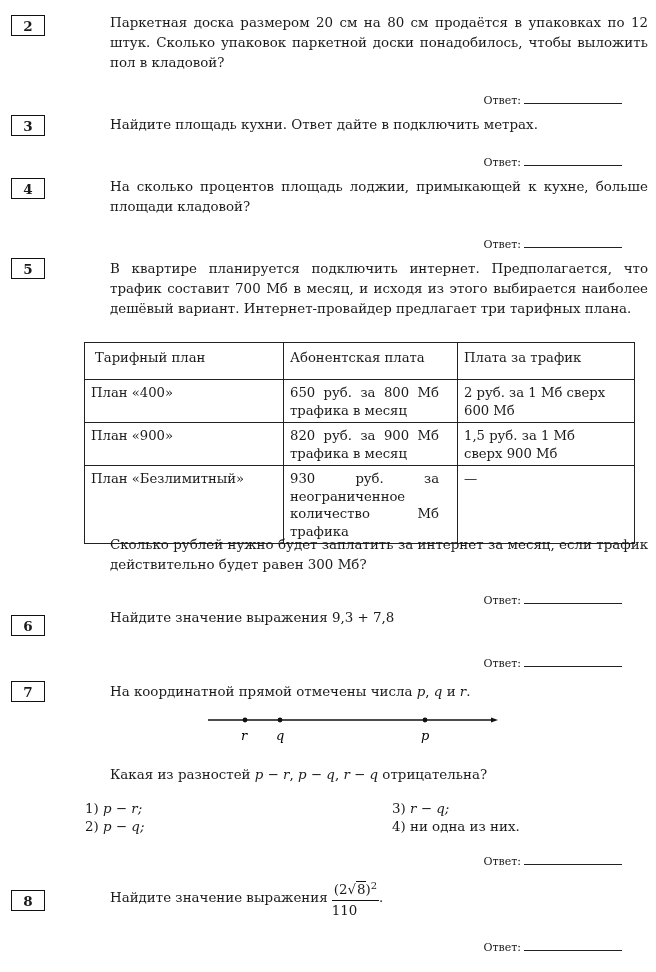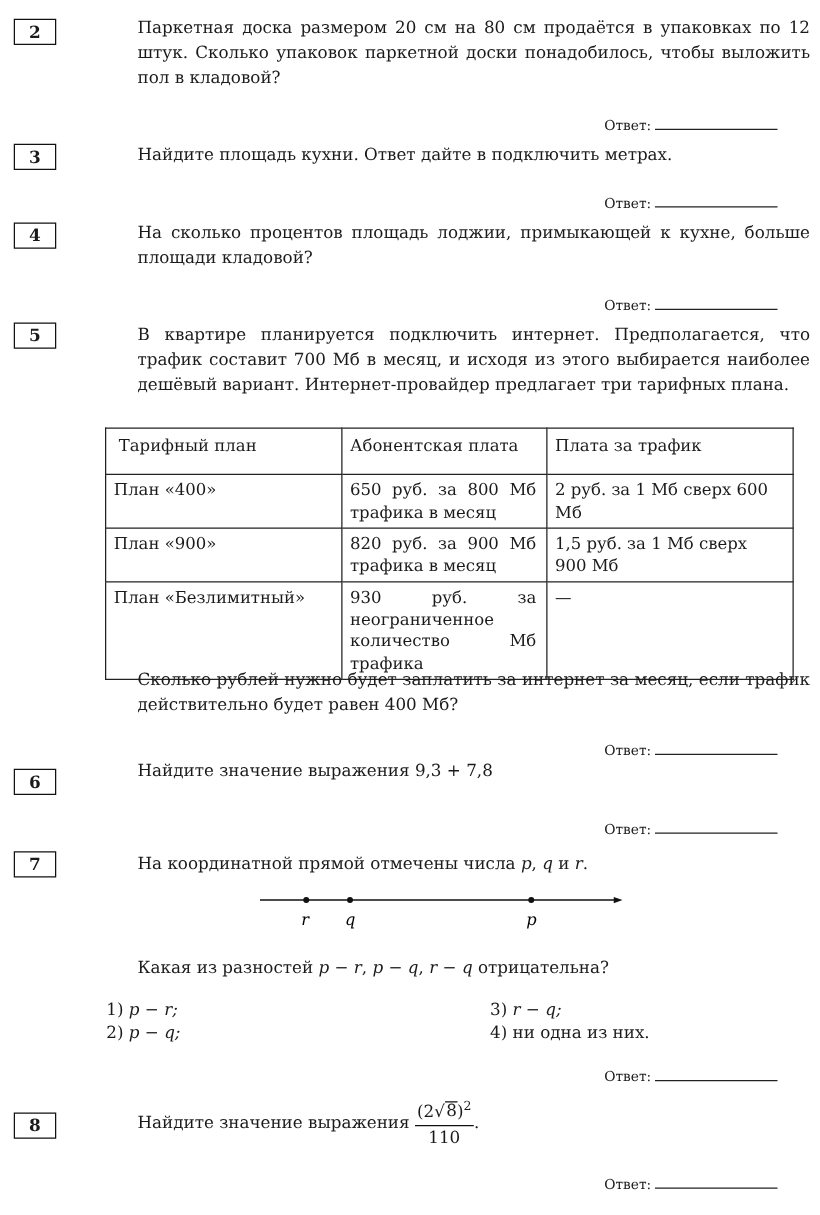--- a/index.html
+++ b/index.html
@@ -5,28 +5,28 @@
   html, body { margin:0; padding:0; background:#ffffff; }
   body { width:656px; height:972px; position:relative; overflow:hidden;
          font-family:"DejaVu Serif","Liberation Serif",serif; color:#1a1a1a; font-size:13.4px; }
   .num { position:absolute; left:11px; width:34px; height:21px; border:1.3px solid #111;
          font-weight:bold; text-align:center; line-height:21px; font-size:13.5px; box-sizing:border-box; }
   .text { position:absolute; left:85px; width:538px; line-height:20px; text-align:justify;margin-left:25px; }
   .answer { position:absolute; right:34px; font-size:11px; }
   .answer .line { display:inline-block; width:98px; border-bottom:1px solid #222; margin-left:3px; height:14px; vertical-align:baseline; }
   i.m { font-style:italic; }
   table { position:absolute; left:84px; top:342px; width:551px; border-collapse:collapse; font-size:13.2px; }
-  td { border:1.2px solid #222; vertical-align:top; padding:4px 8px 3px 6px; line-height:17.5px; }
+  td { border:1.2px solid #222; vertical-align:top; padding:4px 18px 3px 6px; line-height:17.5px; }
   td.c1 { width:170px; }
   td.c2 { width:149px; text-align:justify; }
   tr.h td { height:27px; padding-top:6px; }
   .numline { position:absolute; left:205px; top:710px; width:300px; height:40px; }
   .opts { position:absolute; left:85px; top:800px; width:540px; line-height:18px; }
   .opts .col { position:absolute; top:0; }
-  .frac { display:inline-block; vertical-align:middle; text-align:center; margin-left:4px; }
+  .frac { display:inline-block; vertical-align:middle; text-align:left; margin-left:4px; }
   .frac .n { display:block; border-bottom:1px solid #111; padding:0 2px 1px 2px; line-height:18px; }
   .frac .d { display:block; line-height:18px; padding-top:1px; }
   .sqrt { border-top:1px solid #111; padding-left:1px; }
 </style>
 </head>
 <body>
 
 <div class="num" style="top:15px">2</div>
 <div class="text" style="top:13px">Паркетная доска размером 20 см на 80 см продаётся в упаковках по 12 штук. Сколько упаковок паркетной доски понадобилось, чтобы выложить пол в кладовой?</div>
 <div class="answer" style="top:89px">
@@ -66,21 +66,21 @@
     <td>1,5 руб. за 1 Мб сверх 900 Мб</td>
   </tr>
   <tr>
     <td class="c1">План «Безлимитный»</td>
     <td class="c2">930 руб. за неограниченное количество Мб трафика</td>
     <td>—</td>
   </tr>
 </tbody>
   </table>
 
-<div class="text" style="top:535px">Сколько рублей нужно будет заплатить за интернет за месяц, если трафик действительно будет равен 400 Мб?</div>
+<div class="text" style="top:535px">Сколько рублей нужно будет заплатить за интернет за месяц, если трафик действительно будет равен 300 Мб?</div>
 <div class="answer" style="top:589px">
   <span>Ответ:</span><span class="line"></span>
 </div>
 
 <div class="num" style="top:615px">6</div>
 <div class="text" style="top:608px">Найдите значение выражения 9,3 + 7,8</div>
 <div class="answer" style="top:652px">
   <span>Ответ:</span><span class="line"></span>
 </div>
 

